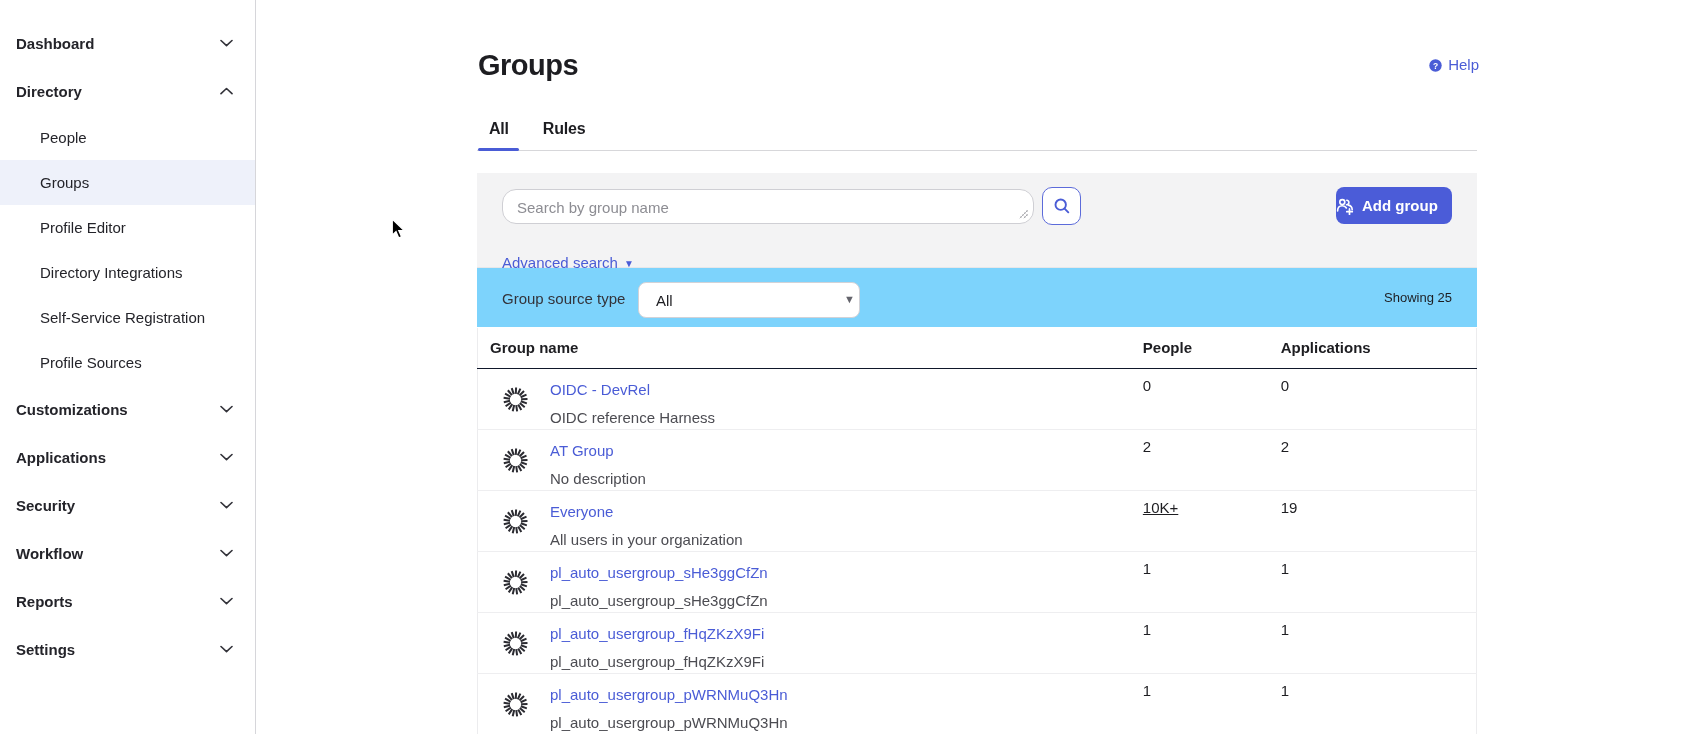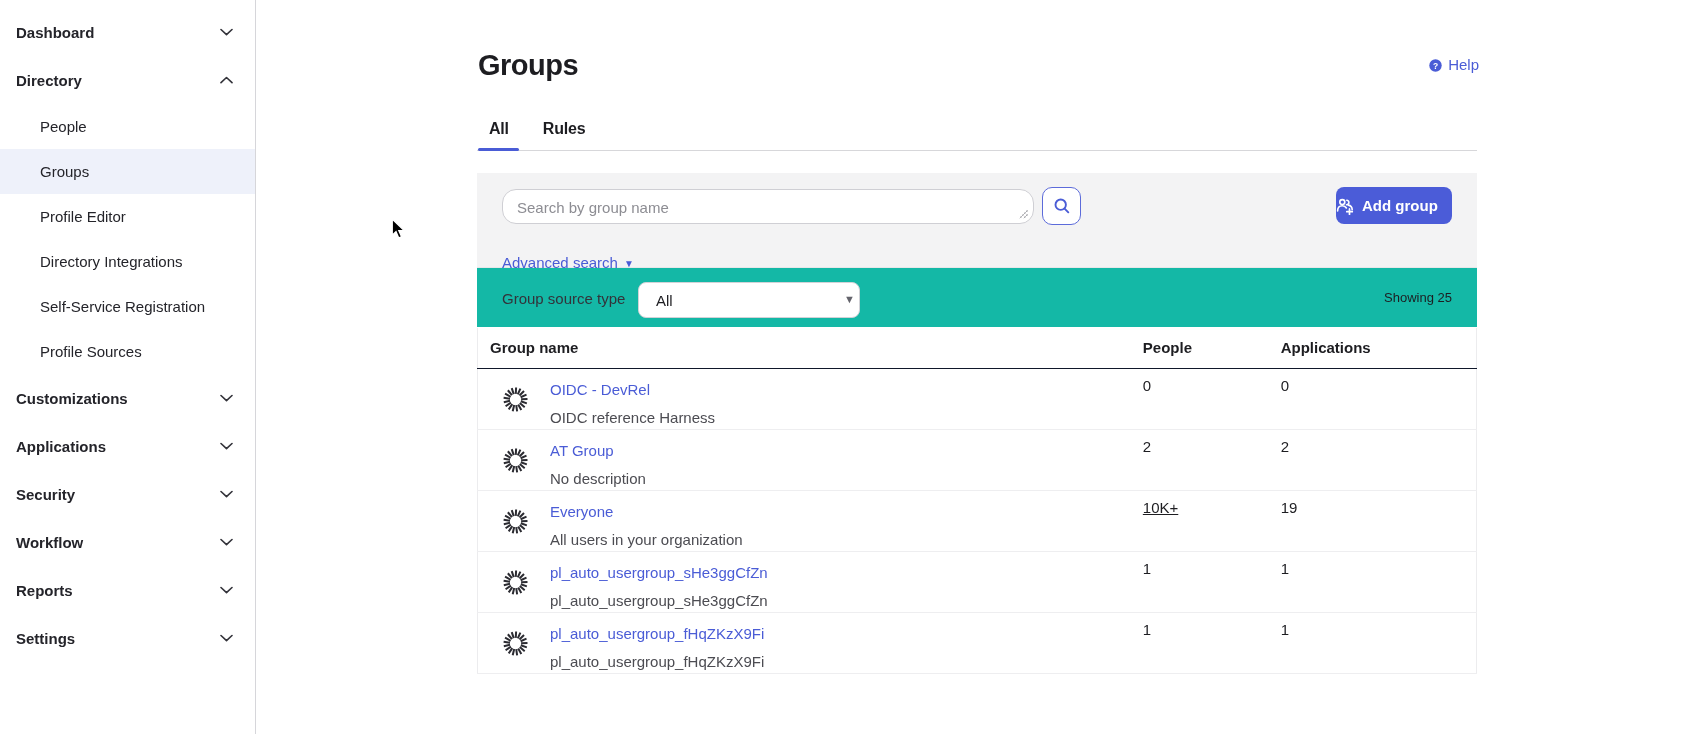--- a/index.html
+++ b/index.html
@@ -1,37 +1,37 @@
 <!DOCTYPE html>
 <html><head>
 <meta charset="utf-8">
 <style>
 * { margin:0; padding:0; box-sizing:border-box; }
 html,body { width:1687px; height:734px; overflow:hidden; background:#fff;
   font-family:"Liberation Sans", sans-serif; color:#1d1d21; }
 .sidebar { position:absolute; left:0; top:0; width:256px; height:734px;
-  border-right:1px solid #d6d6da; background:#fff; padding-top:8px; }
+  border-right:1px solid #d6d6da; background:#fff; padding-top:19px; }
 .nav-top { height:48px; display:flex; align-items:center; padding-left:16px;
   font-size:15px; font-weight:bold; color:#24242a; position:relative; }
 .nav-sub { height:45px; display:flex; align-items:center; padding-left:40px;
   font-size:15px; color:#24242a; }
 .nav-sub.sel { background:#eef1fa; }
 .chev { position:absolute; right:22px; top:50%; margin-top:-4px; }
 .main { position:absolute; left:477px; top:0; width:1000px; }
 h1 { font-size:29px; font-weight:bold; letter-spacing:-.5px; color:#1d1d21;
   position:absolute; left:1px; top:49px; }
 .help { position:absolute; right:-2px; top:56px; font-size:15px; color:#4a5cd6;
   display:flex; align-items:center; }
 .help svg { margin-right:6px; }
 .tabs { position:absolute; left:0; top:120px; width:1000px; }
 .tab { display:inline-block; font-size:16px; font-weight:bold; color:#1d1d21; letter-spacing:-.2px; }
 .tabline { position:absolute; left:0; top:150px; width:1000px; height:1px; background:#d7d7da; }
 .tabsel { position:absolute; left:1px; top:148px; width:41px; height:3px; background:#4a5cd6; border-radius:2px; }
 .panel1 { position:absolute; left:0; top:173px; width:1000px; height:95px; background:#f3f3f4; border-bottom:1px solid #e7e7e9; }
-.panel2 { position:absolute; left:0; top:268px; width:1000px; height:59px; background:#14b8a6; }
+.panel2 { position:absolute; left:0; top:268px; width:1000px; height:59px; background:#7dd3fc; }
 .searchbox { position:absolute; left:25px; top:16px; width:532px; height:35px;
   background:#fff; border:1px solid #cfcfd4; border-radius:14px; }
 .searchbox .ph { position:absolute; left:14px; top:9px; font-size:15px; color:#8d8d93; }
 .resize { position:absolute; right:5px; bottom:4px; width:9px; height:9px; }
 .sbtn { position:absolute; left:565px; top:14px; width:39px; height:38px; background:#fff;
   border:1.5px solid #5c6bda; border-radius:10px; display:flex; align-items:center; justify-content:center; }
 .addbtn { position:absolute; right:25px; top:14px; width:116px; height:37px; background:#4b5cd8;
   border-radius:8px; color:#fff; font-size:15px; font-weight:bold;
   display:flex; align-items:center; justify-content:flex-start; }
 .addbtn svg { margin-right:8px; }
@@ -251,19 +251,38 @@
               </div>
             </div>
           </td>
           <td class="c2">
             <span class="num">1</span>
           </td>
           <td class="c3">
             <span class="num">1</span>
           </td>
         </tr>
+    <tr>
+          <td class="c1">
+            <div class="rowflex">
+              <svg class="gicon" viewBox="0 0 25 25">
+                <use href="#gear"></use>
+              </svg>
+              <div>
+                <div class="gname">pl_auto_usergroup_pWRNMuQ3Hn</div>
+                <div class="gdesc">pl_auto_usergroup_pWRNMuQ3Hn</div>
+              </div>
+            </div>
+          </td>
+          <td class="c2">
+            <span class="num">1</span>
+          </td>
+          <td class="c3">
+            <span class="num">1</span>
+          </td>
+        </tr>
   </tbody>
     </table>
 </div>
 
 <svg class="cursor" width="15" height="22" viewBox="0 0 15 22">
   <path d="M1.2 1 L1.2 17.3 L5 13.7 L7.7 20 L10.6 18.8 L7.9 12.6 L13.2 12.6 Z" fill="#000" stroke="#fff" stroke-width="1.4"></path>
 </svg>
 
 </body></html>

